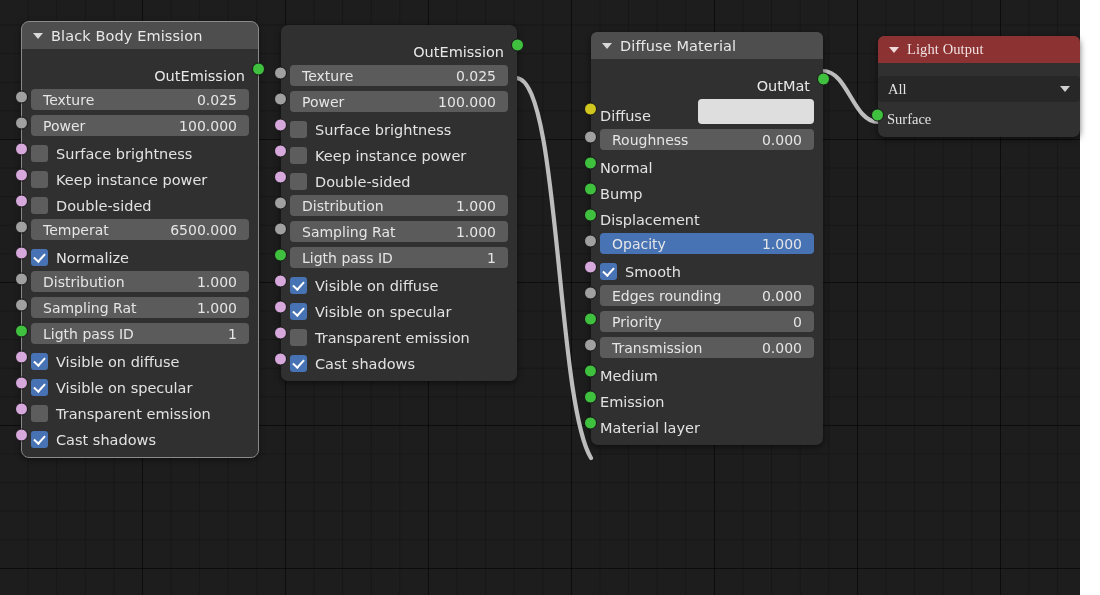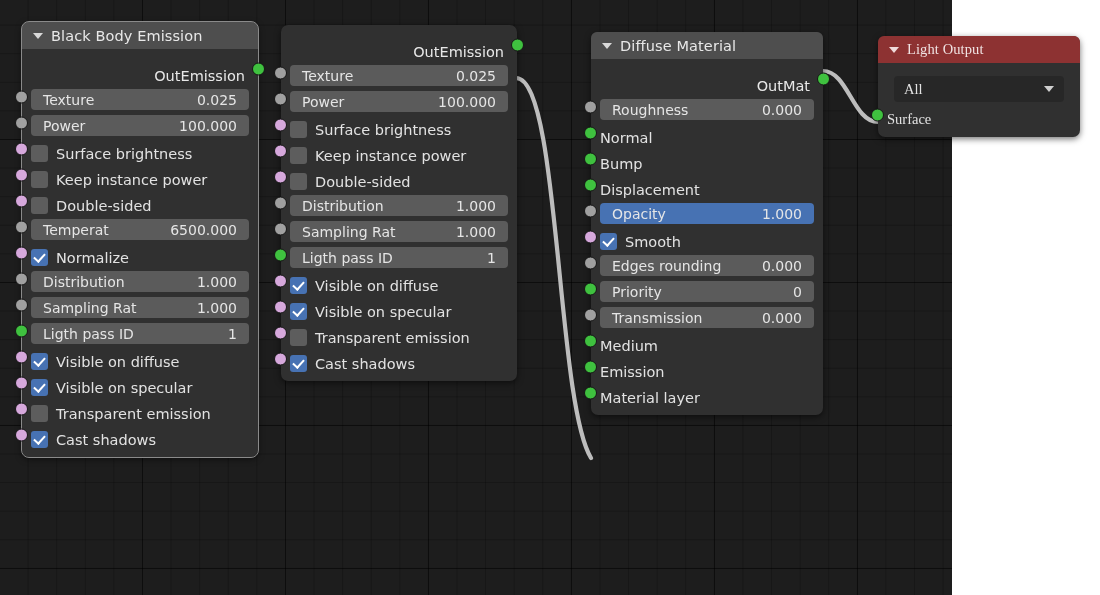--- a/index.html
+++ b/index.html
@@ -4,21 +4,21 @@
 <title>Node Editor</title>
 <style>
   * { box-sizing: border-box; margin: 0; padding: 0; }
   html, body {
     width: 1100px; height: 595px;
     overflow: hidden;
     font-family: "DejaVu Sans", "Liberation Sans", sans-serif;
   }
   #canvas {
     position: relative;
-    width: 952px; height: 595px;
+    width: 1080px; height: 595px;
     background-color: #1d1d1d;
     background-image:
       linear-gradient(to right, rgba(0,0,0,0.45) 1px, transparent 1px),
       linear-gradient(to bottom, rgba(0,0,0,0.45) 1px, transparent 1px),
       linear-gradient(to right, rgba(0,0,0,0.22) 1px, transparent 1px),
       linear-gradient(to bottom, rgba(0,0,0,0.22) 1px, transparent 1px);
     background-size: 143px 143px, 143px 143px, 28.6px 28.6px, 28.6px 28.6px;
     background-position: -1px -4px, -1px -4px, -1px -4px, -1px -4px;
   }
 
@@ -150,21 +150,21 @@
     padding: 0 10px;
     font-size: 14.5px;
     color: #e2e2e2;
   }
   .chev {
     width: 0; height: 0;
     border-left: 5px solid transparent;
     border-right: 5px solid transparent;
     border-top: 6px solid #cfcfcf;
   }
-  .dd-row { height: 34px; padding: 0 16px; }
+  .dd-row { height: 34px; padding: 0 0; }
 </style>
 </head>
 <body>
 
 <div id="canvas">
 
   <svg class="links" viewBox="0 0 1100 595" preserveAspectRatio="none">
     <path d="M 516 78 C 560 78, 556 400, 591 458" fill="none" stroke="#bdbdbd" stroke-width="4.2" stroke-linecap="round"></path>
     <path d="M 823 71 C 848 71, 853 122, 878 122" fill="none" stroke="#bdbdbd" stroke-width="4.2" stroke-linecap="round"></path>
   </svg>
@@ -378,20 +378,25 @@
       <span class="collapse-tri"></span>
       <span>Diffuse Material</span>
     </div>
     <div class="node-body">
 
       <div class="row out">
         <span class="label out">OutMat</span>
         <span class="socket out" style="background:#3fc13f"></span>
       </div>
 
+      <div class="row swatch-row">
+        <span class="socket in" style="background:#d1c51f"></span>
+        <span class="label">Diffuse</span>
+        <span class="swatch"></span>
+      </div>
 
       <div class="row">
         <span class="socket in" style="background:#a0a0a0"></span>
         <div class="field">
           <span class="fname">Roughness</span>
           <span class="fval">0.000</span>
         </div>
       </div>
 
       <div class="row">

